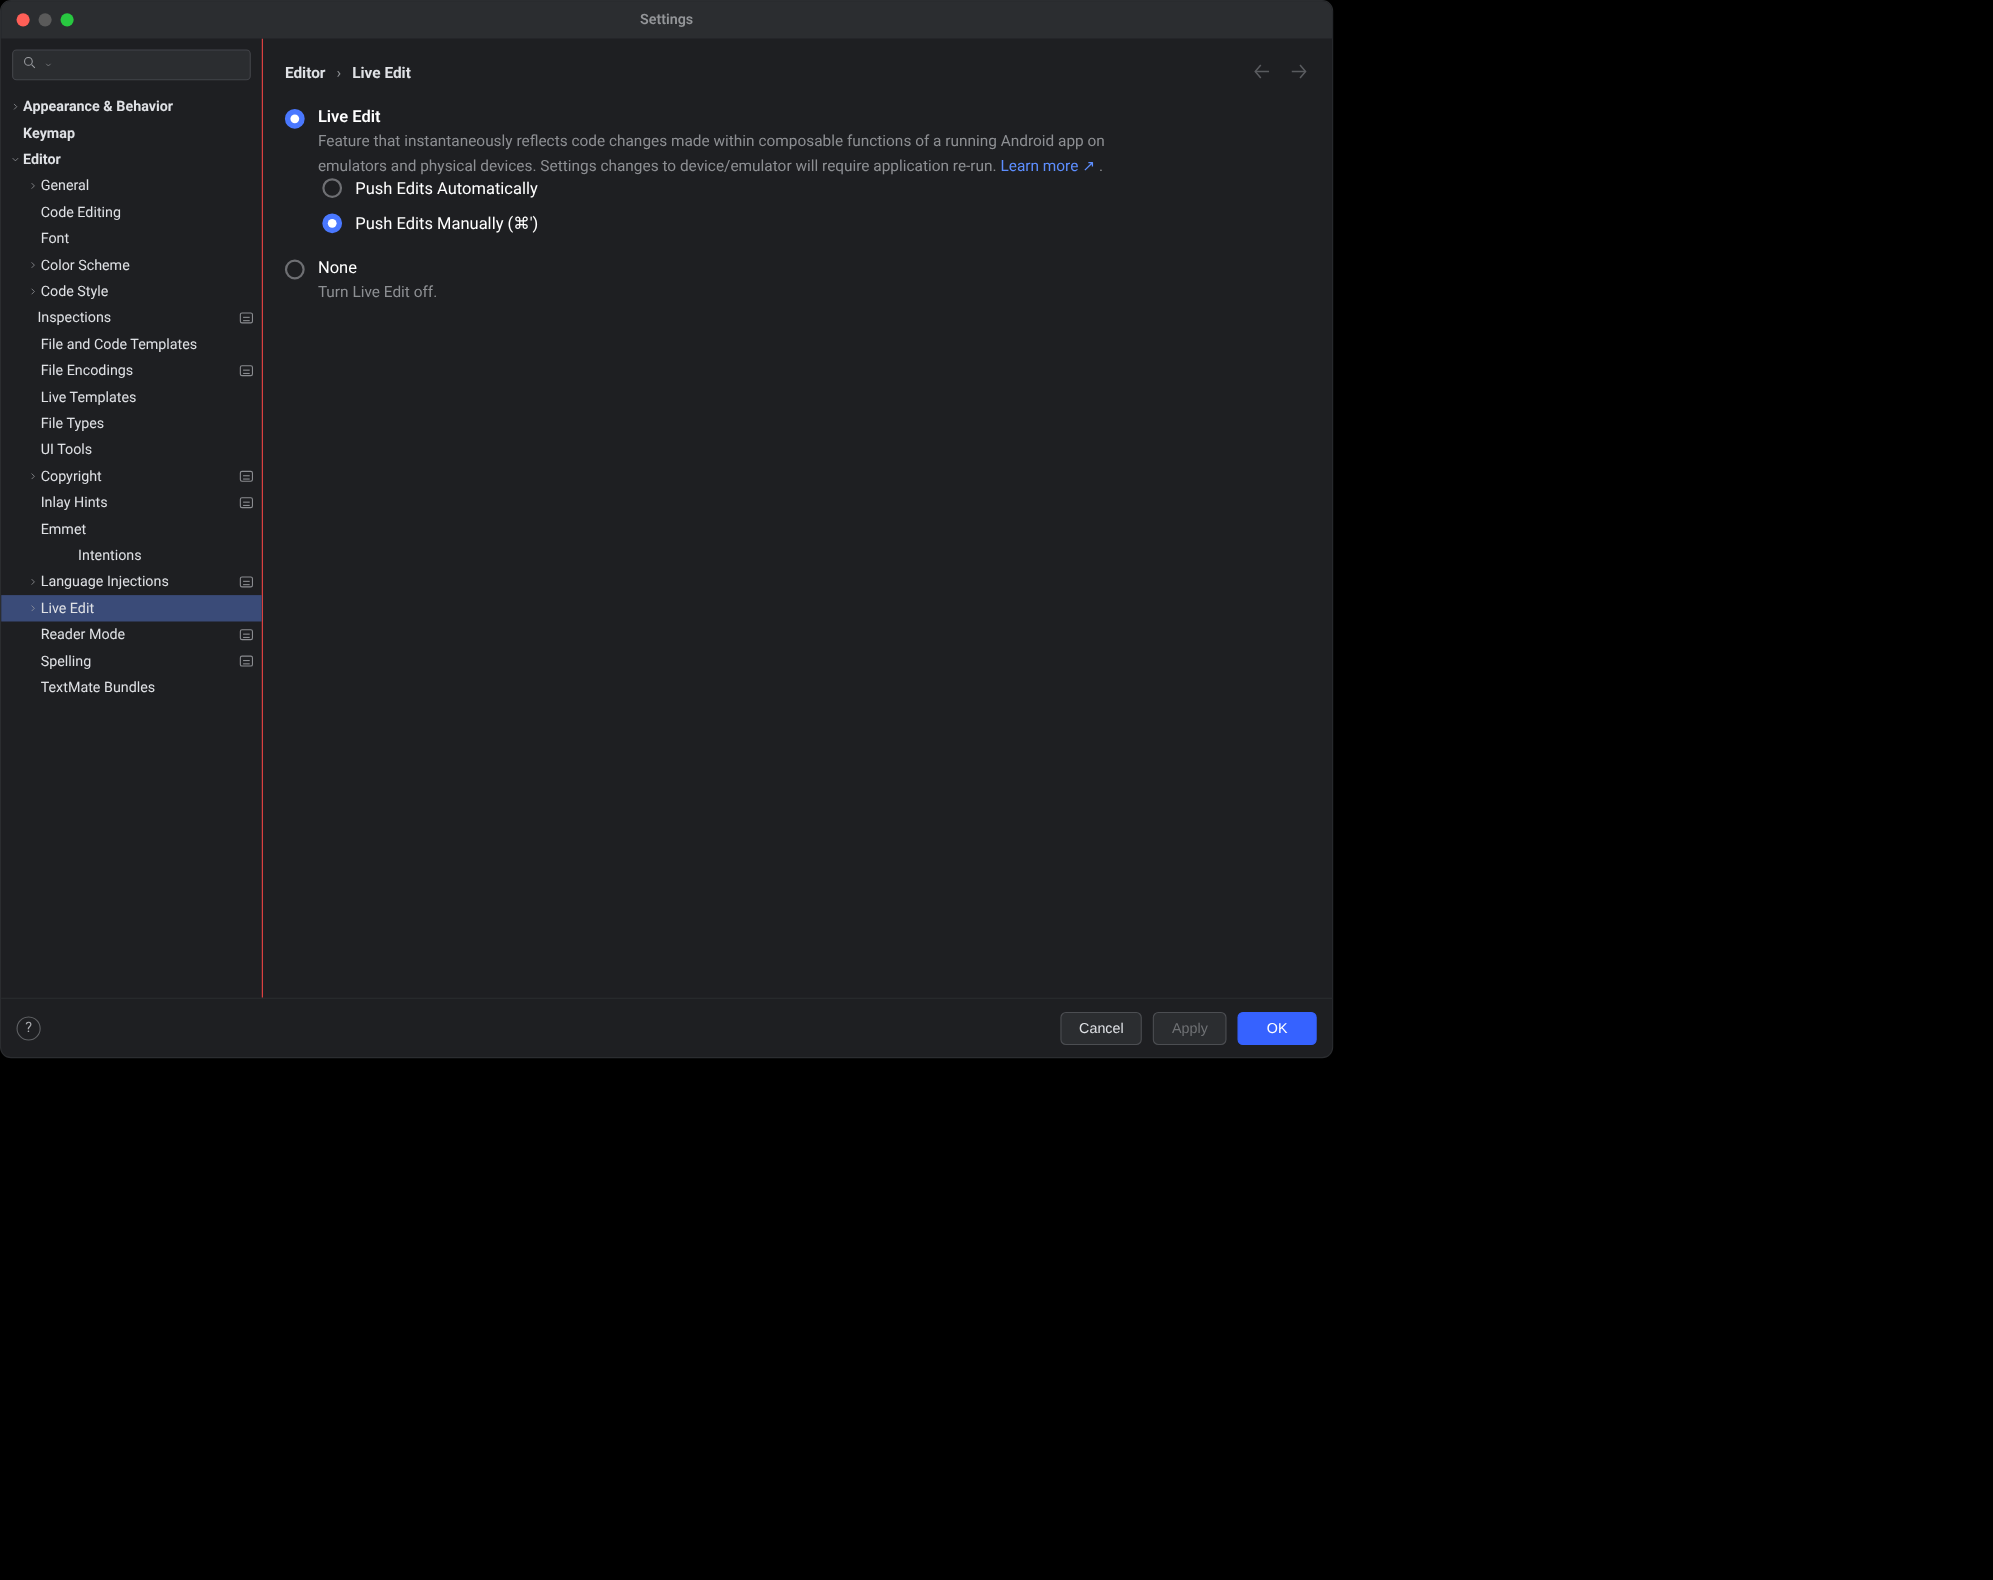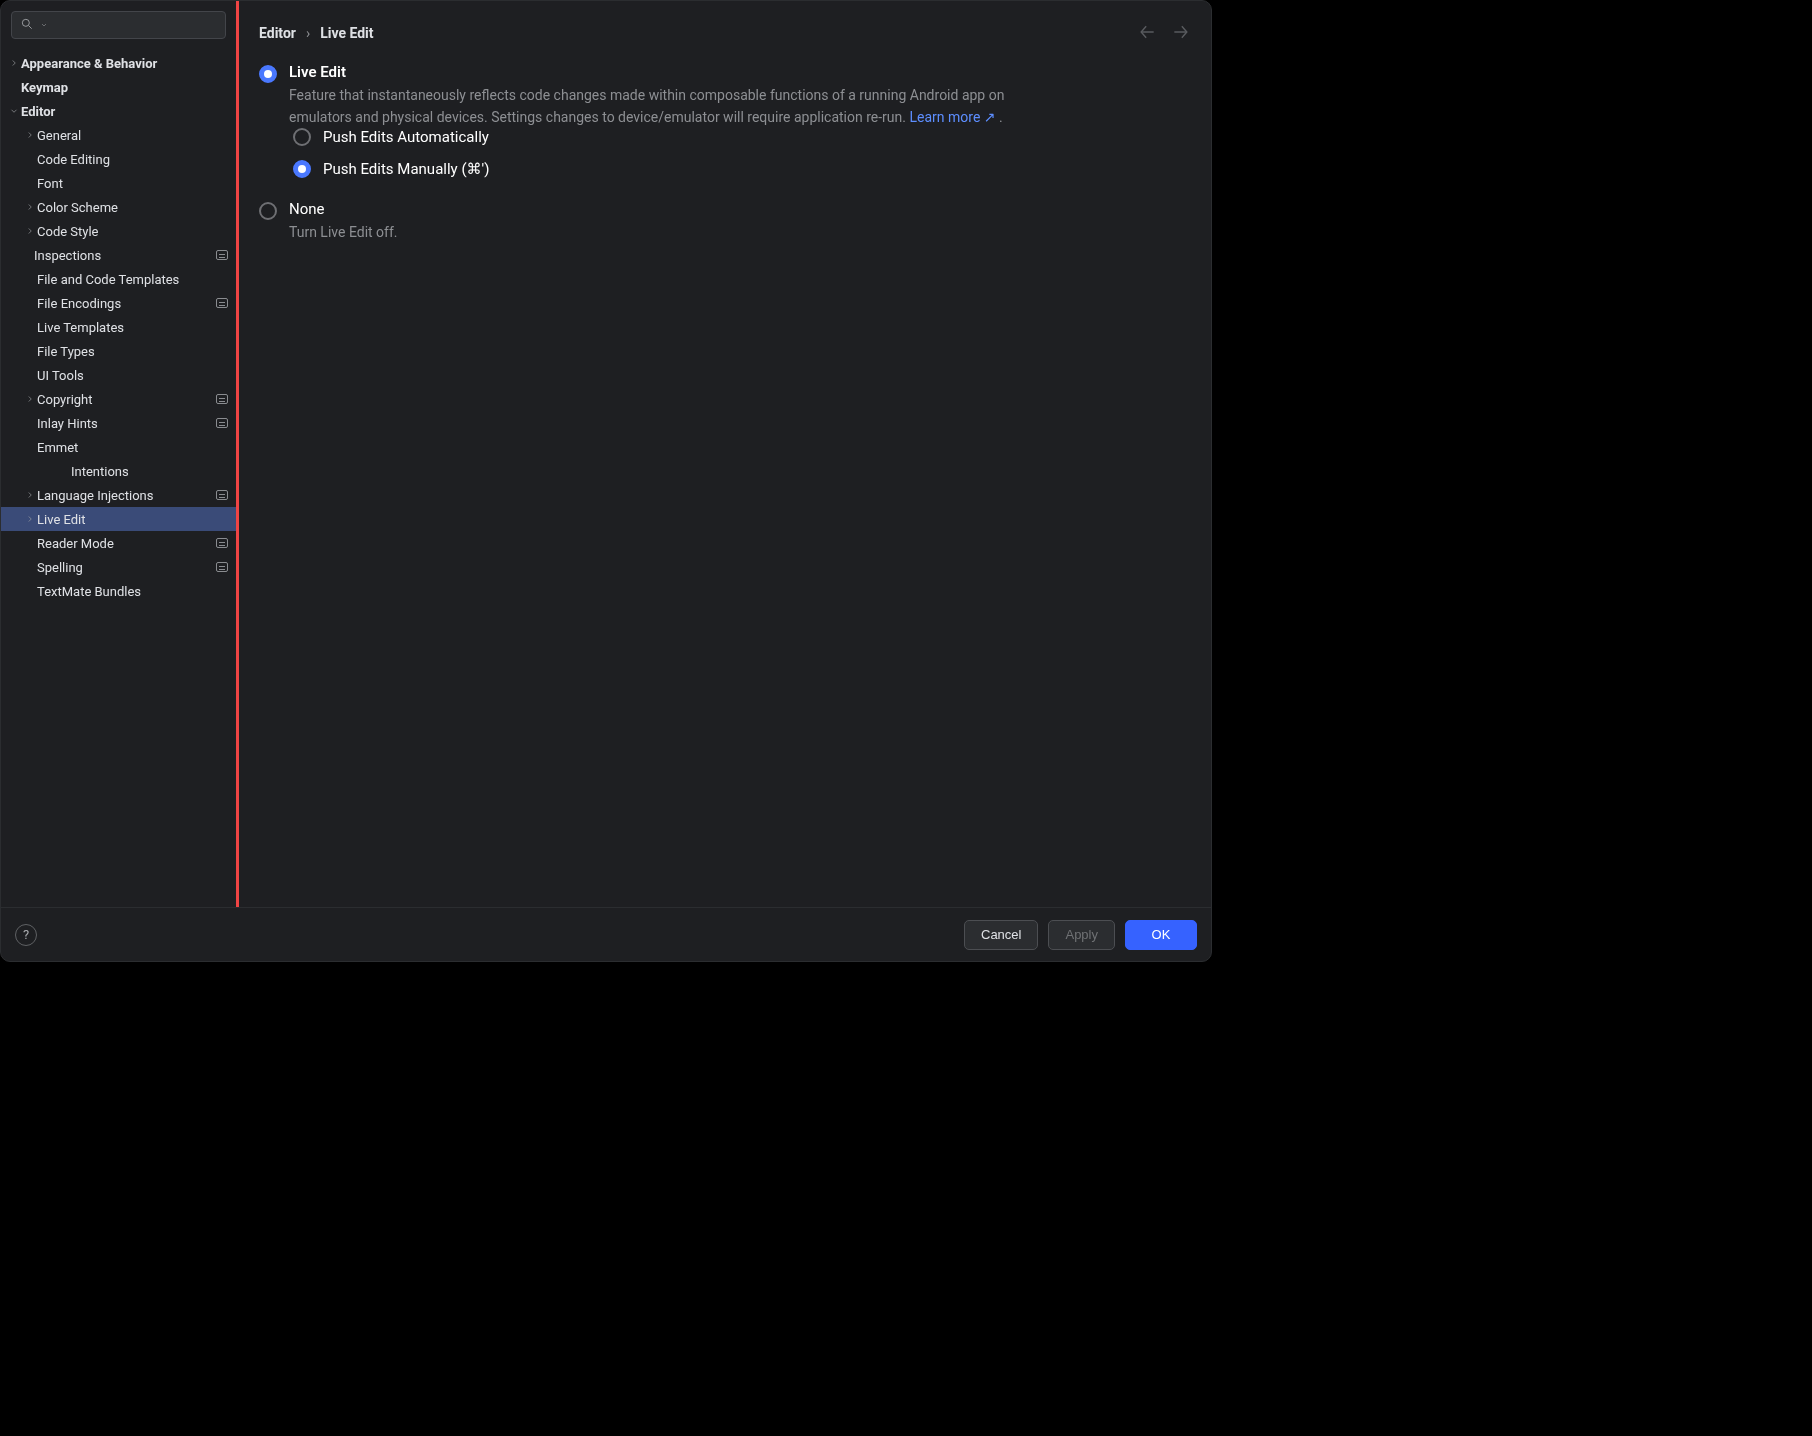--- a/index.html
+++ b/index.html
@@ -37,21 +37,21 @@
   .tl.max   { background: #28c840; }
   .title {
     position: absolute; left: 0; right: 0; text-align: center;
     font-size: 13px; font-weight: 600; color: #949699;
   }
   
   .body { flex: 1 1 auto; display: flex; min-height: 0; }
   
   .sidebar {
     width: 238px;
-    border-right: 3px solid #ef4444;
+    border-right: 1px solid #ef4444;
     display: flex;
     flex-direction: column;
   }
   .search-wrap { padding: 10px; }
   .search {
     display: flex; align-items: center;
     height: 28px;
     border: 1px solid #43454a;
     background: #2b2d30;
     border-radius: 4px;
@@ -141,20 +141,28 @@
     color: #dfe1e5; font-size: 13px; cursor: pointer;
   }
   .btn.primary { background: #3662ff; border-color: #3662ff; color: #fff; min-width: 72px; }
   .btn.disabled { color: #6f7174; }
 </style>
 </head>
 <body>
 
 <div class="window">
 
+  <div class="titlebar">
+    <div class="traffic">
+      <div class="tl close"></div>
+      <div class="tl min"></div>
+      <div class="tl max"></div>
+    </div>
+    <div class="title">Settings</div>
+  </div>
 
   <div class="body">
 
     <div class="sidebar">
       <div class="search-wrap">
         <div class="search">
           <span>
             <svg width="14" height="14" viewBox="0 0 24 24">
                 <circle cx="10" cy="10" r="6"></circle>
                 <line x1="15" y1="15" x2="20" y2="20"></line>

